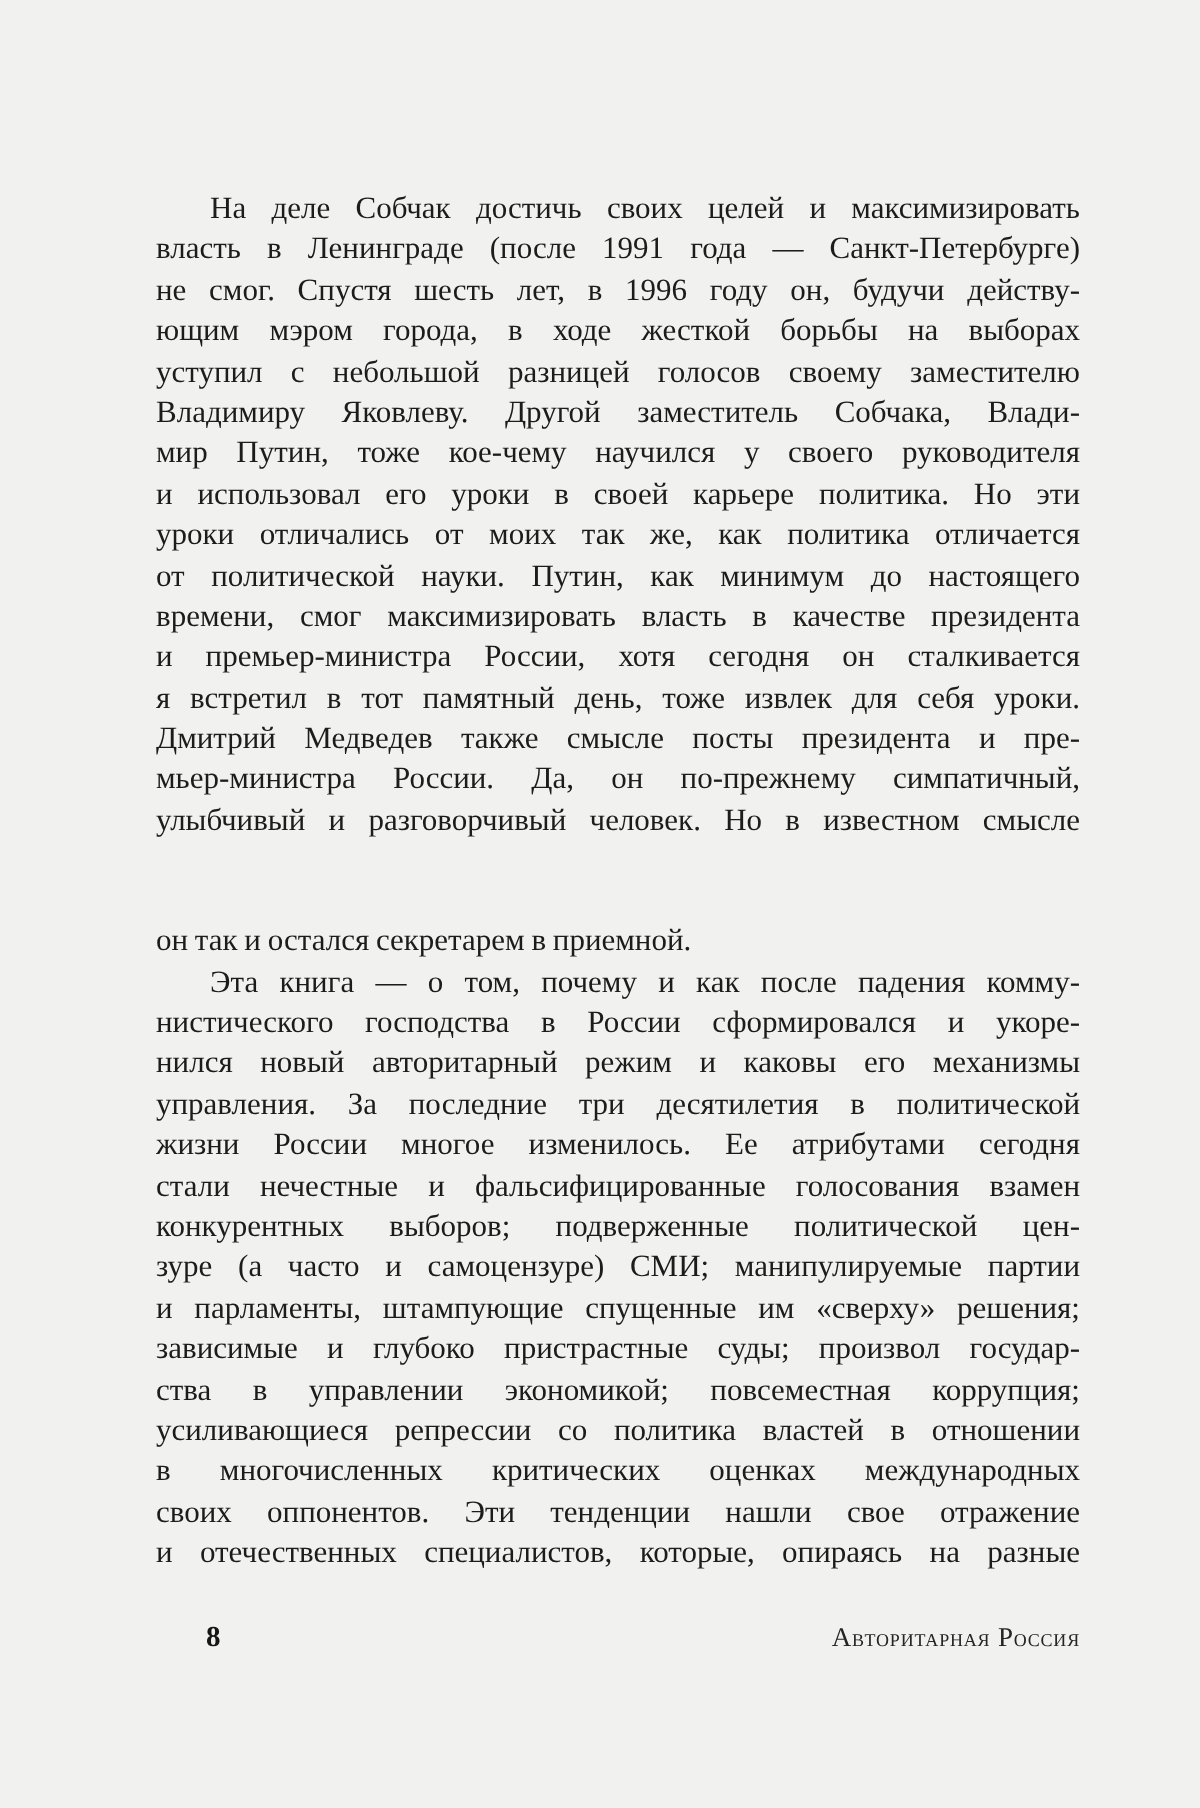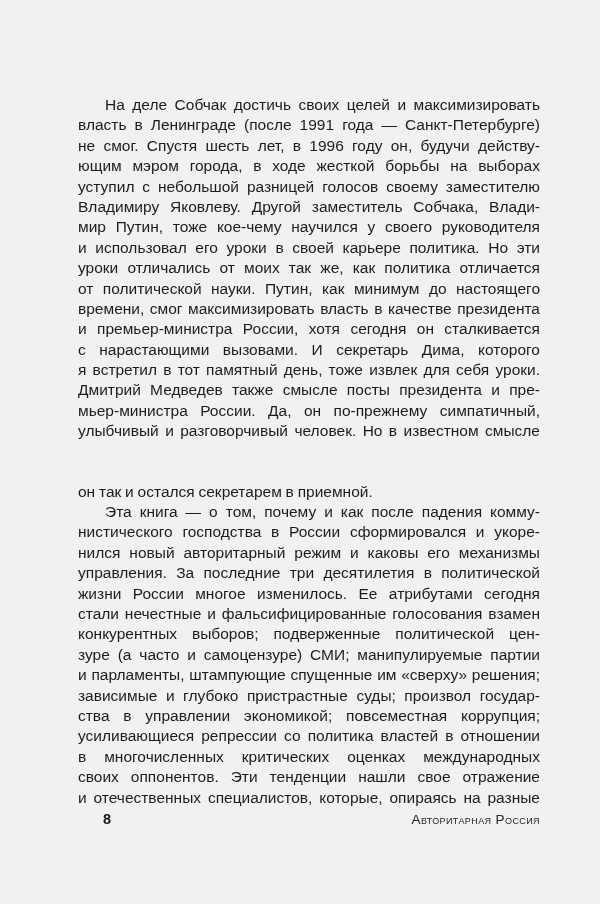--- a/index.html
+++ b/index.html
@@ -9,21 +9,21 @@
   body {
     width: 600px;
     height: 904px;
     background: #f1f1f0;
     overflow: hidden;
   }
   .page {
     position: relative;
     width: 600px;
     height: 647px;
-    font-family: Liberation Sans, sans-serif;
+    font-family: Liberation Serif, serif;
     color: #1c1c1b;
   }
   .textblock {
     position: absolute;
     left: 78px;
     top: 95px;
     width: 462px;
   }
   .para {
     margin: 0;
@@ -85,21 +85,20 @@
       <div class="line">не смог. Спустя шесть лет, в 1996 году он, будучи действу-</div>
       <div class="line">ющим мэром города, в ходе жесткой борьбы на выборах</div>
       <div class="line">уступил с небольшой разницей голосов своему заместителю</div>
       <div class="line">Владимиру Яковлеву. Другой заместитель Собчака, Влади-</div>
       <div class="line">мир Путин, тоже кое-чему научился у своего руководителя</div>
       <div class="line">и использовал его уроки в своей карьере политика. Но эти</div>
       <div class="line">уроки отличались от моих так же, как политика отличается</div>
       <div class="line">от политической науки. Путин, как минимум до настоящего</div>
       <div class="line">времени, смог максимизировать власть в качестве президента</div>
       <div class="line">и премьер-министра России, хотя сегодня он сталкивается</div>
-      <div class="line">с нарастающими вызовами. И секретарь Дима, которого</div>
       <div class="line">я встретил в тот памятный день, тоже извлек для себя уроки.</div>
       <div class="line">Дмитрий Медведев также смысле посты президента и пре-</div>
       <div class="line">мьер-министра России. Да, он по-прежнему симпатичный,</div>
       <div class="line">улыбчивый и разговорчивый человек. Но в известном смысле</div>
       <div class="line ll">он так и остался секретарем в приемной.</div>
     </div>
 
     <div class="para">
       <div class="line fl">Эта книга — о том, почему и как после падения комму-</div>
       <div class="line">нистического господства в России сформировался и укоре-</div>

